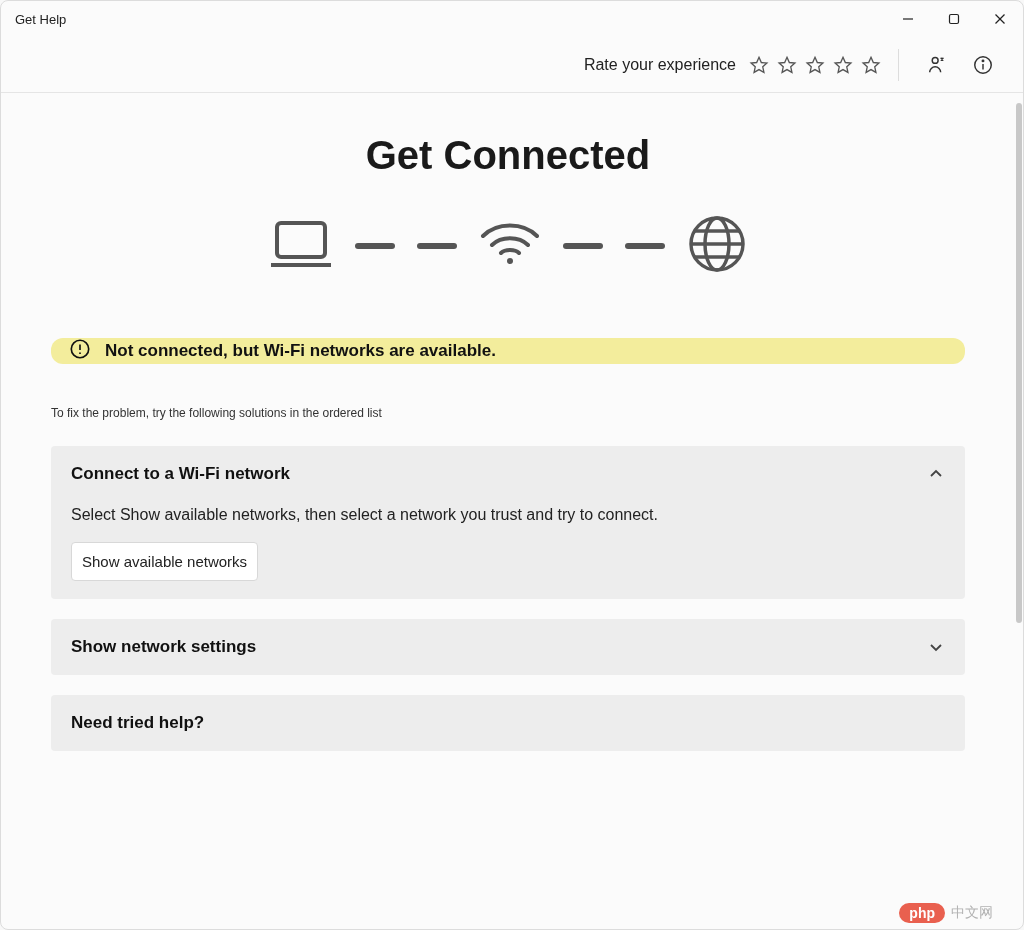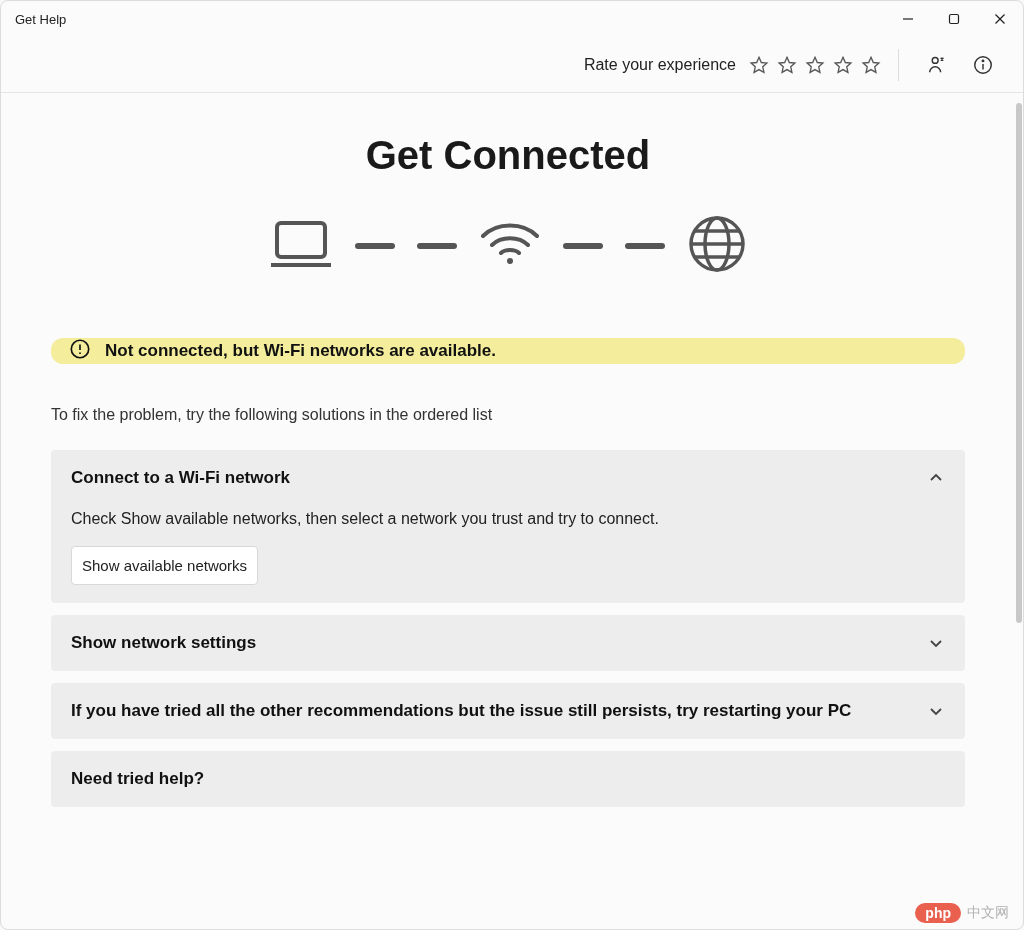--- a/index.html
+++ b/index.html
@@ -23,29 +23,29 @@
   .scrollbar { width: 8px; background: transparent; display: flex; flex-direction: column; }
   .thumb { background: #c8c8c8; border-radius: 4px; width: 6px; margin: 0 auto; height: 520px; margin-top: 10px;}
   h1.page-title { font-size: 40px; font-weight: 600; text-align: center; color: #1a1a1a; margin-bottom: 36px; }
   .graphic { display: flex; align-items: center; justify-content: center; gap: 22px; margin-bottom: 60px; color: #555; }
   .graphic svg { stroke: #555; }
   .dash { width: 40px; height: 6px; background: #555; border-radius: 3px; }
   .banner { background: #f3ed9c; border-radius: 12px; padding: 0 18px; display: flex; align-items: center; gap: 14px; margin-bottom: 42px; }
   .banner svg { width: 22px; height: 22px; flex: 0 0 22px; }
   .banner-text { font-size: 17px; font-weight: 600; color: #111; }
   .sect-head { font-size: 19px; font-weight: 700; margin-bottom: 8px; }
-  .sect-sub { font-size: 16px; color: #333; margin-bottom: 26px; }
-  .card { background: #ededed; border-radius: 4px; padding: 18px 20px; margin-bottom: 12px; }
+  .sect-sub { font-size: 12px; color: #333; margin-bottom: 26px; }
+  .card { background: #ededed; border-radius: 4px; padding: 18px 20px; margin-bottom: 20px; }
   .card-head { display: flex; align-items: center; }
   .card-title { font-size: 17px; font-weight: 700; color: #111; flex: 1; }
   .chev { width: 18px; height: 18px; color: #444; }
   .card-body { margin-top: 22px; }
   .card-desc { font-size: 16px; color: #222; margin-bottom: 18px; }
   .btn { display: inline-block; background: #fff; border: 1px solid #d8d8d8; border-radius: 4px; padding: 10px 10px; font-size: 15px; color: #222; }
-  .watermark { position: absolute; right: 14px; bottom: 6px; display:flex; align-items:center; gap:6px; opacity:.9;}
+  .watermark { position: absolute; right: 30px; bottom: 6px; display:flex; align-items:center; gap:6px; opacity:.9;}
   .watermark .pill{ background:#e8503d; color:#fff; font-weight:700; font-size:14px; padding:2px 10px; border-radius:14px;}
   .watermark .cn{ color:#aaa; font-size:14px;}
 </style>
 </head>
 <body>
 
 <div class="window">
 
   <div class="titlebar">
     <span class="title">Get Help</span>
@@ -164,46 +164,36 @@
       <div class="card">
         <div class="card-head">
           <span class="card-title">Connect to a Wi-Fi network</span>
           <span class="chev">
             <svg viewBox="0 0 18 18" fill="none" stroke="currentColor" stroke-width="1.8">
                 <polyline points="4 11 9 6 14 11"></polyline>
               </svg>
           </span>
         </div>
         <div class="card-body">
-          <div class="card-desc">Check Show available networks, then select a network you trust and try to connect.</div>
+          <div class="card-desc">Select Show available networks, then select a network you trust and try to connect.</div>
           <div class="btn">Show available networks</div>
         </div>
       </div>
 
       <div class="card">
         <div class="card-head">
           <span class="card-title">Show network settings</span>
           <span class="chev">
             <svg viewBox="0 0 18 18" fill="none" stroke="currentColor" stroke-width="1.8">
                 <polyline points="4 7 9 12 14 7"></polyline>
               </svg>
           </span>
         </div>
       </div>
 
-      <div class="card">
-        <div class="card-head">
-          <span class="card-title">If you have tried all the other recommendations but the issue still persists, try restarting your PC</span>
-          <span class="chev">
-            <svg viewBox="0 0 18 18" fill="none" stroke="currentColor" stroke-width="1.8">
-                <polyline points="4 7 9 12 14 7"></polyline>
-              </svg>
-          </span>
-        </div>
-      </div>
 
       <div class="card" style="margin-bottom:0;">
         <div class="card-head">
           <span class="card-title">Need tried help?</span>
         </div>
       </div>
 
     </div>
     <div class="scrollbar">
       <div class="thumb"></div>

